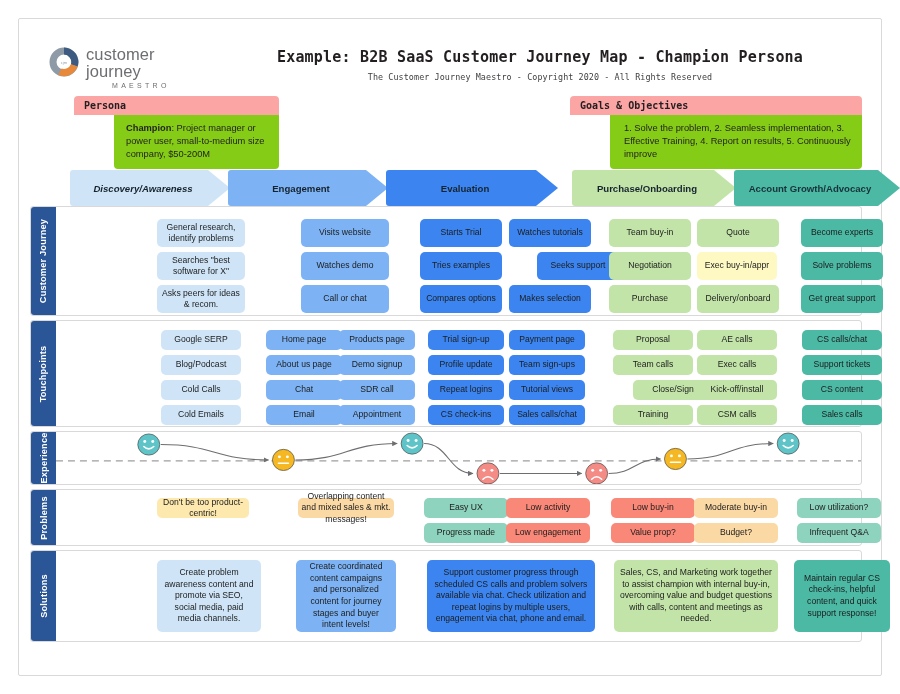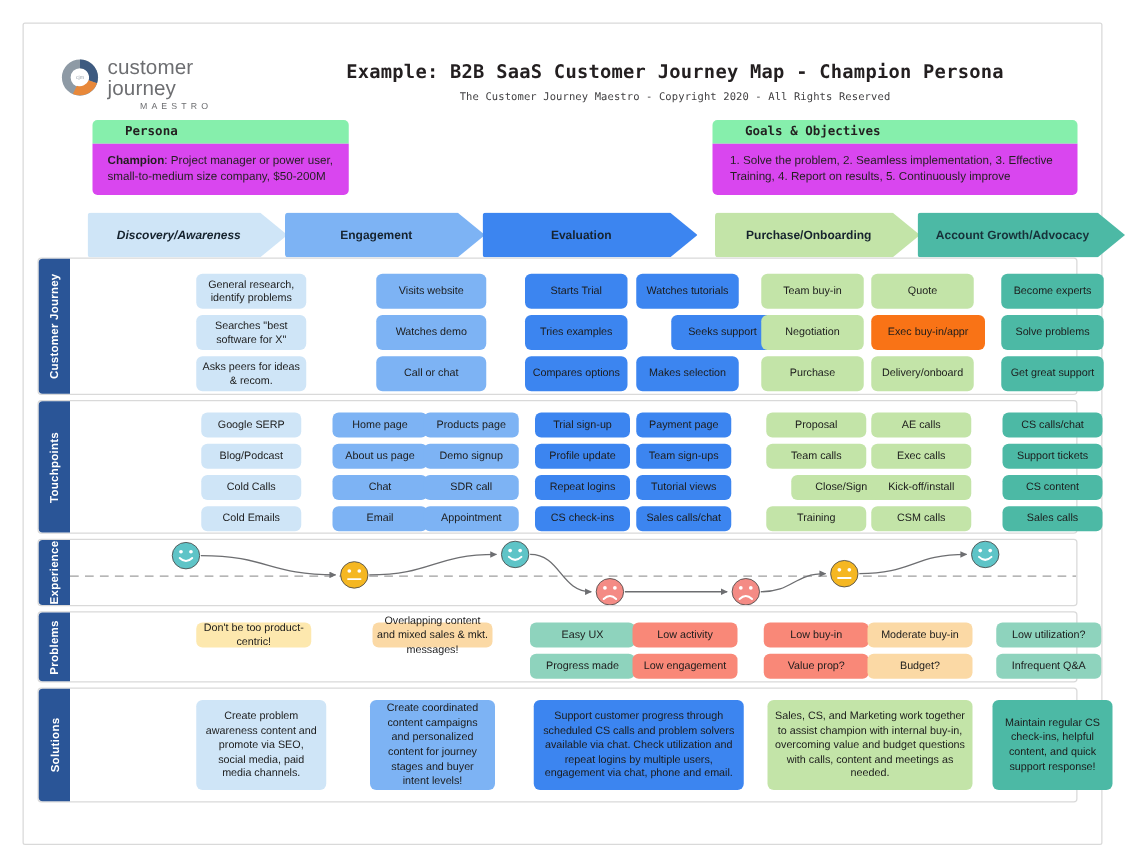--- a/index.html
+++ b/index.html
@@ -38,27 +38,27 @@
     position:absolute;left:180px;top:32px;width:644px;text-align:center;
     font-family:"DejaVu Sans Mono","Liberation Mono",monospace;
     font-size:8.4px;color:#414042;letter-spacing:.1px;
   }
 
   
   .infocard{position:absolute;}
   .infocard .ic-head{
     font-family:"DejaVu Sans Mono","Liberation Mono",monospace;
     font-size:10px;font-weight:bold;color:#231f20;
-    background:#86efac;border-radius:4px 4px 0 0;
-    padding:4px 10px 4px 26px;box-sizing:border-box;
+    background:#fca5a5;border-radius:4px 4px 0 0;
+    padding:4px 10px 4px 10px;box-sizing:border-box;
   }
   .infocard .ic-body{
-    background:#d946ef;border-radius:0 0 4px 4px;
+    background:#84cc16;border-radius:0 0 4px 4px;
     font-size:9.3px;line-height:13px;color:#231f20;
-    padding:7px 10px 8px 10px;box-sizing:border-box;
+    padding:7px 10px 8px 10px;box-sizing:border-box;margin-left:40px;
   }
   .ic-body b{font-weight:bold;}
   #card-persona{left:74px;top:96px;width:205px;}
   #card-persona .ic-body{text-align:left;padding-left:12px;}
   #card-role{left:301px;top:96px;width:250px;}
   #card-role .ic-body{text-align:center;}
   #card-goals{left:570px;top:96px;width:292px;}
   #card-goals .ic-body{text-align:left;padding-left:14px;}
 
   
@@ -169,21 +169,21 @@
           <div class="cell" style="left: 364px; top: 12px; width: 82px; height: 28px; background: rgb(60, 133, 240);">Starts Trial</div>
           <div class="cell" style="left: 364px; top: 45px; width: 82px; height: 28px; background: rgb(60, 133, 240);">Tries examples</div>
           <div class="cell" style="left: 364px; top: 78px; width: 82px; height: 28px; background: rgb(60, 133, 240);">Compares options</div>
           <div class="cell" style="left: 453px; top: 12px; width: 82px; height: 28px; background: rgb(60, 133, 240);">Watches tutorials</div>
           <div class="cell" style="left: 453px; top: 45px; width: 82px; height: 28px; background: rgb(60, 133, 240); margin-left: 28px;">Seeks support</div>
           <div class="cell" style="left: 453px; top: 78px; width: 82px; height: 28px; background: rgb(60, 133, 240);">Makes selection</div>
           <div class="cell" style="left: 553px; top: 12px; width: 82px; height: 28px; background: rgb(195, 228, 168);">Team buy-in</div>
           <div class="cell" style="left: 553px; top: 45px; width: 82px; height: 28px; background: rgb(195, 228, 168);">Negotiation</div>
           <div class="cell" style="left: 553px; top: 78px; width: 82px; height: 28px; background: rgb(195, 228, 168);">Purchase</div>
           <div class="cell" style="left: 641px; top: 12px; width: 82px; height: 28px; background: rgb(195, 228, 168);">Quote</div>
-          <div class="cell" style="left: 641px; top: 45px; width: 91px; height: 28px; background: #f97316;">Exec buy-in/appr</div>
+          <div class="cell" style="left: 641px; top: 45px; width: 80px; height: 28px; background: #fef9c3;">Exec buy-in/appr</div>
           <div class="cell" style="left: 641px; top: 78px; width: 82px; height: 28px; background: rgb(195, 228, 168);">Delivery/onboard</div>
           <div class="cell" style="left: 745px; top: 12px; width: 82px; height: 28px; background: rgb(76, 185, 165);">Become experts</div>
           <div class="cell" style="left: 745px; top: 45px; width: 82px; height: 28px; background: rgb(76, 185, 165);">Solve problems</div>
           <div class="cell" style="left: 745px; top: 78px; width: 82px; height: 28px; background: rgb(76, 185, 165);">Get great support</div>
         </div>
       </div>
       <div class="lane" style="top: 320px; left: 30px; width: 832px; height: 107px;">
         <div class="lane-label">
           <span>Touchpoints</span>
         </div>

